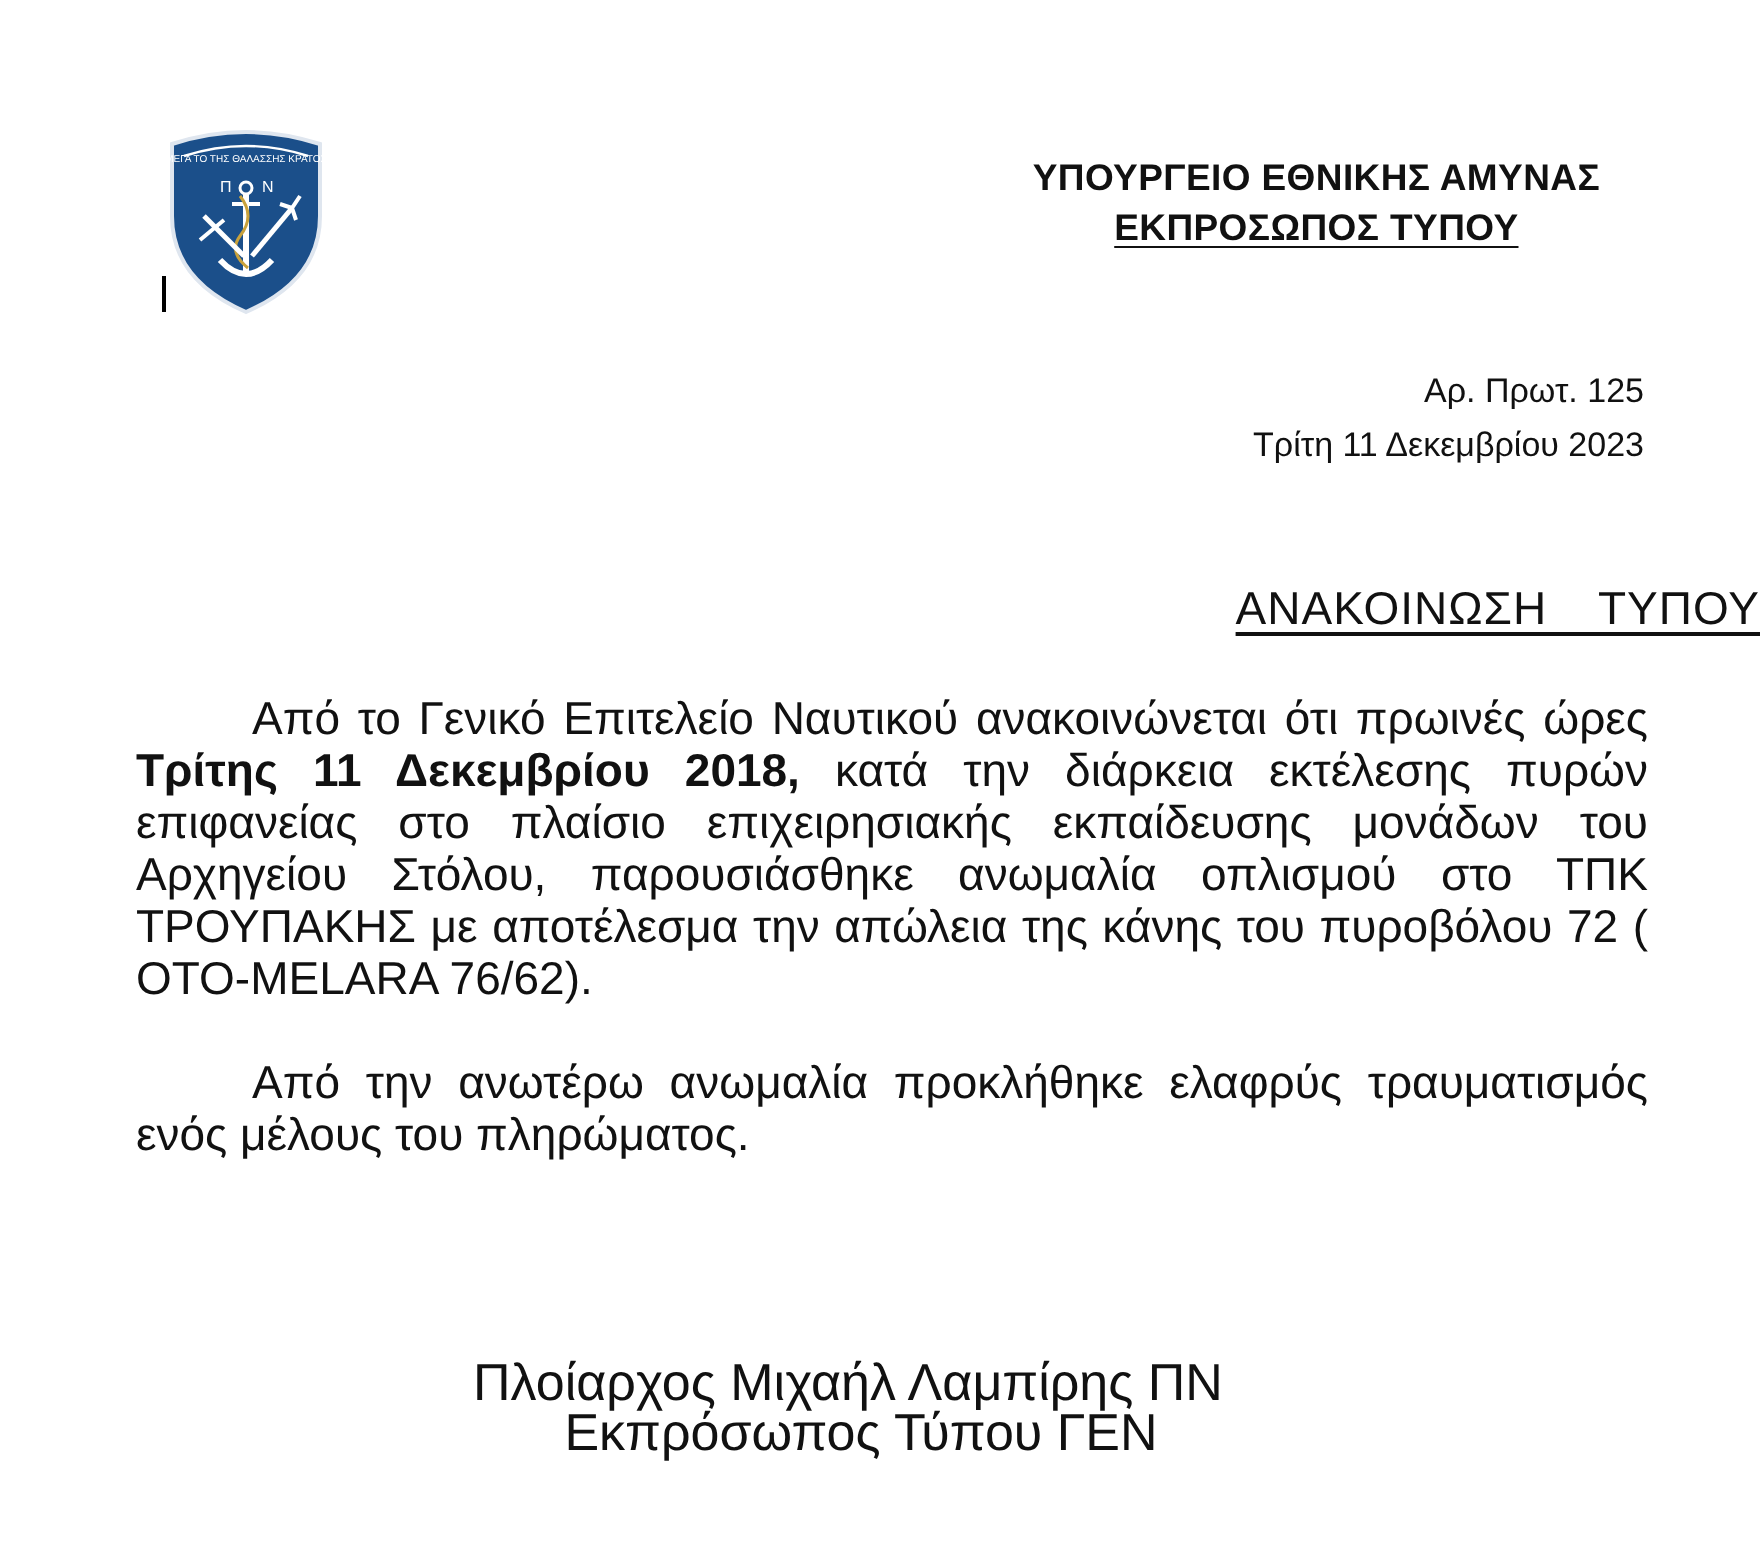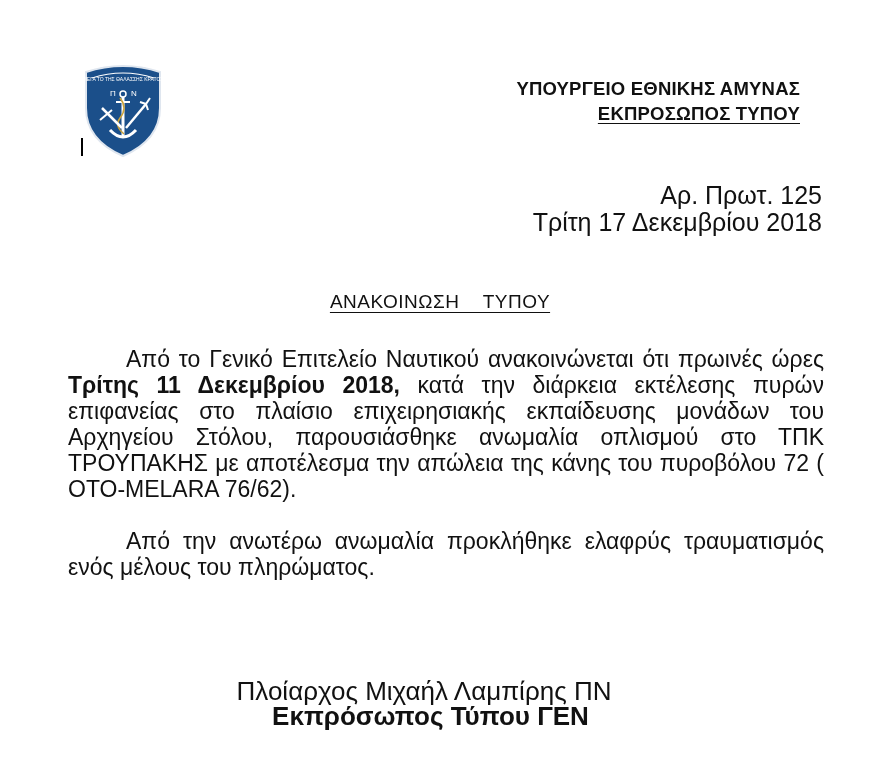--- a/index.html
+++ b/index.html
@@ -1,31 +1,31 @@
 <!DOCTYPE html>
 <html><head>
 <meta charset="utf-8">
 <style>
   html, body { margin: 0; padding: 0; background: #ffffff; }
   body { width: 880px; height: 781px; position: relative; overflow: hidden;
          font-family: "Liberation Sans", sans-serif; color: #111; }
   .logo { position: absolute; left: 80px; top: 64px; width: 86px; height: 94px; }
   .cursor { position: absolute; left: 81px; top: 138px; width: 2px; height: 18px; background: #000; }
-  .header { position: absolute; right: 80px; top: 76px; text-align: right; font-weight: bold;
+  .header { position: absolute; right: 80px; top: 76px; text-align: center; font-weight: bold;
             font-size: 18.5px; line-height: 25px; letter-spacing: 0.2px; }
   .header .u { text-decoration: underline; text-underline-offset: 3px; }
-  .ref { position: absolute; right: 58px; top: 182px; text-align: right; font-size: 25px; line-height: 27px; }
-  .title { position: absolute; left: 0; width: 880px; top: 291px; text-align: center;
-           font-size: 19px; text-decoration: underline; text-underline-offset: 4px; letter-spacing: 0.5px; word-spacing: 6px; }
+  .ref { position: absolute; right: 58px; top: 182px; text-align: right; font-size: 17px; line-height: 27px; }
+  .title { position: absolute; left: 0; width: 880px; top: 291px; text-align: right;
+           font-size: 23px; text-decoration: underline; text-underline-offset: 4px; letter-spacing: 0.5px; word-spacing: 6px; }
   .body { position: absolute; left: 68px; width: 756px; top: 346px; font-size: 23px; line-height: 26px; }
   .body p { margin: 0 0 26px 0; text-align: justify; text-indent: 58px; }
   .body p.p2 { margin-top: 16px; }
   .squiggle { text-decoration: underline wavy #d02020; text-underline-offset: 3px; text-decoration-thickness: 1px; }
   .sign { position: absolute; left: 0; width: 848px; top: 679px; text-align: center; font-size: 26px; line-height: 25px; }
-  .sign .b { font-weight: bold; padding-left: 13px; }
+  .sign .b { font-weight: normal; padding-left: 13px; }
 </style>
 </head>
 <body>
 
 <svg class="logo" viewBox="0 0 86 94">
   <path d="M6 8 Q43 -4 80 8 L80 44 Q80 76 43 92 Q6 76 6 44 Z" fill="#1b4f8a" stroke="#dfe6ef" stroke-width="2"></path>
   <path d="M12 14 Q43 4 74 14" fill="none" stroke="#ffffff" stroke-width="1.2"></path>
   <text x="43" y="17" font-size="5" fill="#ffffff" text-anchor="middle" font-family="Liberation Sans, sans-serif">ΜΕΓΑ ΤΟ ΤΗΣ ΘΑΛΑΣΣΗΣ ΚΡΑΤΟΣ</text>
   <text x="30" y="32" font-size="8" fill="#ffffff" font-family="Liberation Sans, sans-serif">Π</text>
   <text x="51" y="32" font-size="8" fill="#ffffff" font-family="Liberation Sans, sans-serif">Ν</text>
@@ -41,21 +41,21 @@
 </svg>
 <div class="cursor"></div>
 
 <div class="header">
   <div>ΥΠΟΥΡΓΕΙΟ ΕΘΝΙΚΗΣ ΑΜΥΝΑΣ</div>
   <div class="u">ΕΚΠΡΟΣΩΠΟΣ ΤΥΠΟΥ</div>
 </div>
 
 <div class="ref">
   <div>Αρ. Πρωτ. 125</div>
-  <div>Τρίτη 17 Δεκεμβρίου 2018</div>
+  <div>Τρίτη 11 Δεκεμβρίου 2023</div>
 </div>
 
 <div class="title" style="white-space:pre;">ΑΝΑΚΟΙΝΩΣΗ  ΤΥΠΟΥ</div>
 
 <div class="body">
   <p><span>Από το Γενικό Επιτελείο Ναυτικού ανακοινώνεται ότι πρωινές ώρες </span><b>Τρίτης 11 Δεκεμβρίου 2018,</b><span> κατά την διάρκεια εκτέλεσης πυρών επιφανείας στο πλαίσιο επιχειρησιακής εκπαίδευσης μονάδων του Αρχηγείου Στόλου, παρουσιάσθηκε ανωμαλία οπλισμού στο ΤΠΚ ΤΡΟΥΠΑΚΗΣ με αποτέλεσμα την απώλεια της κάνης του πυροβόλου 72 ( OTO-MELARA 76/62).</span></p>
   <p class="p2">Από την ανωτέρω ανωμαλία προκλήθηκε ελαφρύς τραυματισμός ενός μέλους του πληρώματος.</p>
 </div>
 
 <div class="sign">

